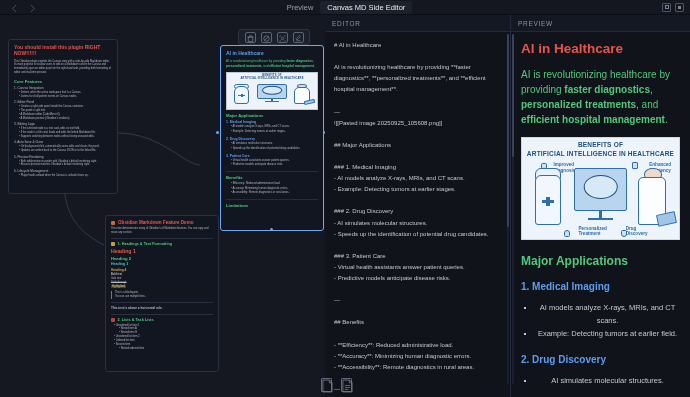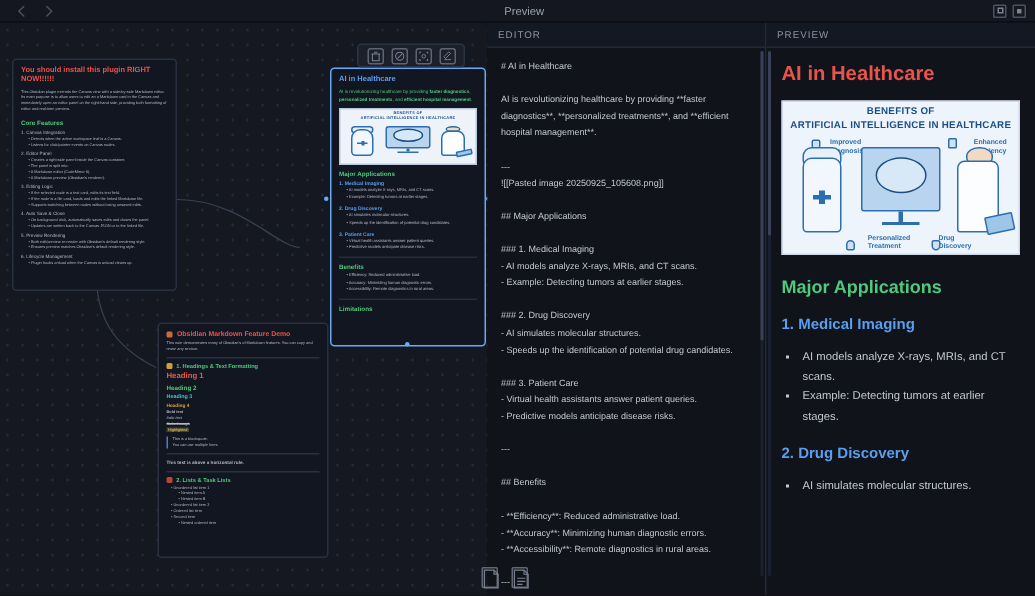--- a/index.html
+++ b/index.html
@@ -130,21 +130,21 @@
 
   
   .pv{ padding:9px 10px 0 10px; }
   .pv-h1{ font-size:13.5px; font-weight:bold; color:#e8544c; line-height:1.2; }
   .pv-intro{ font-size:10px; line-height:1.5; color:#4ec97e; margin-top:10px; }
   .pv-intro b{ font-weight:bold; color:#4ec97e; }
   .pv-img{ margin:10px 0 0 0; background:#eef4fb; border:1px solid #cdd9e8;
            height:103px; position:relative; overflow:hidden; }
   .pv-h2{ font-size:12px; font-weight:bold; color:#4ec97e; margin:14px 0 0; }
   .pv-h3{ font-size:10px; font-weight:bold; color:#5a9ef0; margin:13px 0 0; }
-  .pv-ul{ margin:9px 0 0 14px; }
+  .pv-ul{ margin:9px 0 0 14px;text-align:center; }
   .pv-ul li{ font-size:7.5px; line-height:1.75; color:#c3c8d2; list-style:square; }
 
   
   .ig-title{ position:absolute; left:0; right:0; top:3%; text-align:center;
              font-size:6.5px; font-weight:bold; color:#1c4f86; line-height:1.35;
              letter-spacing:.2px;}
   .ig-mon{ position:absolute; left:33%; top:30%; width:34%; height:42%;
            background:#b8d4ee; border:1.5px solid #2d6fae; border-radius:2px; }
   .ig-brain{ position:absolute; left:50%; top:48%; transform:translate(-50%,-50%);
              width:22%; height:24%; border:1.5px solid #1c4f86; border-radius:50%;
@@ -180,20 +180,21 @@
         </svg>
     </span>
     <span class="navarrow">
       <svg viewBox="0 0 10 10" width="9" height="9">
           <path d="M3.5 1.5 L7.2 5 L3.5 8.5" stroke="#8b93a3" stroke-width="1.1" fill="none" stroke-linecap="round" stroke-linejoin="round"></path>
         </svg>
     </span>
   </div>
   <div class="tb-center">
     <span class="tb-untitled">Preview</span>
+    <span class="tb-tab">Canvas MD Side Editor</span>
   </div>
   <div class="wincontrols">
     <span class="wc">
         <span class="wc-inner"></span>
       </span>
     <span class="wc">
         <span class="wc-dot"></span>
       </span>
   </div>
 </div>
@@ -417,20 +418,23 @@
           <div class="thumb"></div>
         </div>
     </div>
   </div>
 
   <div class="pane" id="pane-preview">
     <div class="pane-hdr">PREVIEW</div>
     <div class="pane-body">
       <div class="pv">
         <div class="pv-h1">AI in Healthcare</div>
+        <div class="pv-intro">
+          <span>AI is revolutionizing healthcare by providing </span><b>faster diagnostics</b><span>, </span><b>personalized treatments</b><span>, and </span><b>efficient hospital management</b><span>.</span>
+        </div>
         <div class="pv-img">
           <div class="ig-title">BENEFITS OF<br>ARTIFICIAL INTELLIGENCE IN HEALTHCARE</div>
           <div class="ig-badge" style="left:12%; top:25%;"></div>
           <span class="ig-lbl" style="left:20%; top:24%;">Improved<br>Diagnosis</span>
           <div class="ig-badge" style="right:26%; top:24%; border-radius:1px;"></div>
           <span class="ig-lbl" style="right:5%; top:24%;">Enhanced<br>Efficiency</span>
           <div class="ig-mon"></div>
           <div class="ig-brain"></div>
           <div class="ig-stand"></div>
           <div class="ig-base"></div>
@@ -443,21 +447,21 @@
           <div class="ig-tab"></div>
           <div class="ig-badge" style="left:27%; bottom:2%; border-radius:4px 4px 2px 2px;"></div>
           <span class="ig-lbl" style="left:36%; bottom:2%;">Personalized<br>Treatment</span>
           <div class="ig-badge" style="right:33%; bottom:2%;"></div>
           <span class="ig-lbl" style="right:20%; bottom:2%;">Drug<br>Discovery</span>
         </div>
         <div class="pv-h2">Major Applications</div>
         <div class="pv-h3">1. Medical Imaging</div>
         <ul class="pv-ul" id="pv-medical">
             <li>AI models analyze X-rays, MRIs, and CT scans.</li>
-            <li>Example: Detecting tumors at earlier stages.</li>
+            <li>Example: Detecting tumors at earlier field.</li>
           </ul>
         <div class="pv-h3">2. Drug Discovery</div>
         <ul class="pv-ul" id="pv-drug">
             <li>AI simulates molecular structures.</li>
           </ul>
       </div>
       <div class="scrollbar" style="left:1px;right:auto;">
           <div class="thumb" style="height:35%"></div>
         </div>
     </div>

